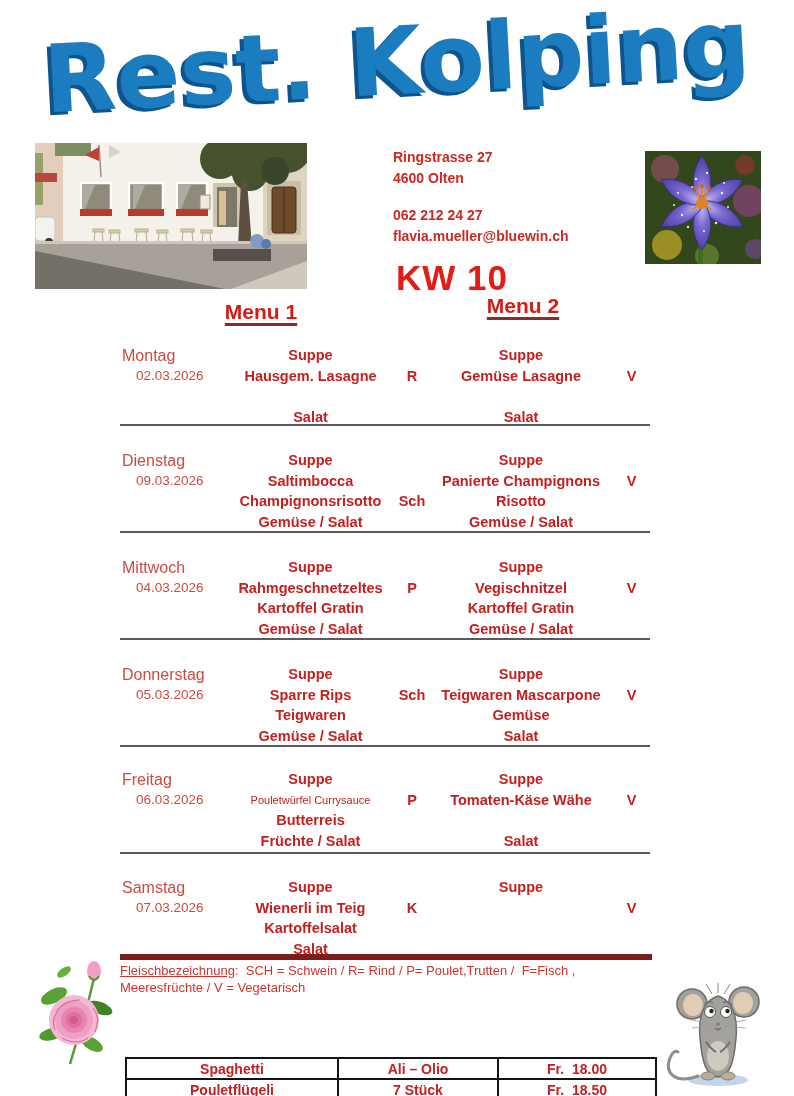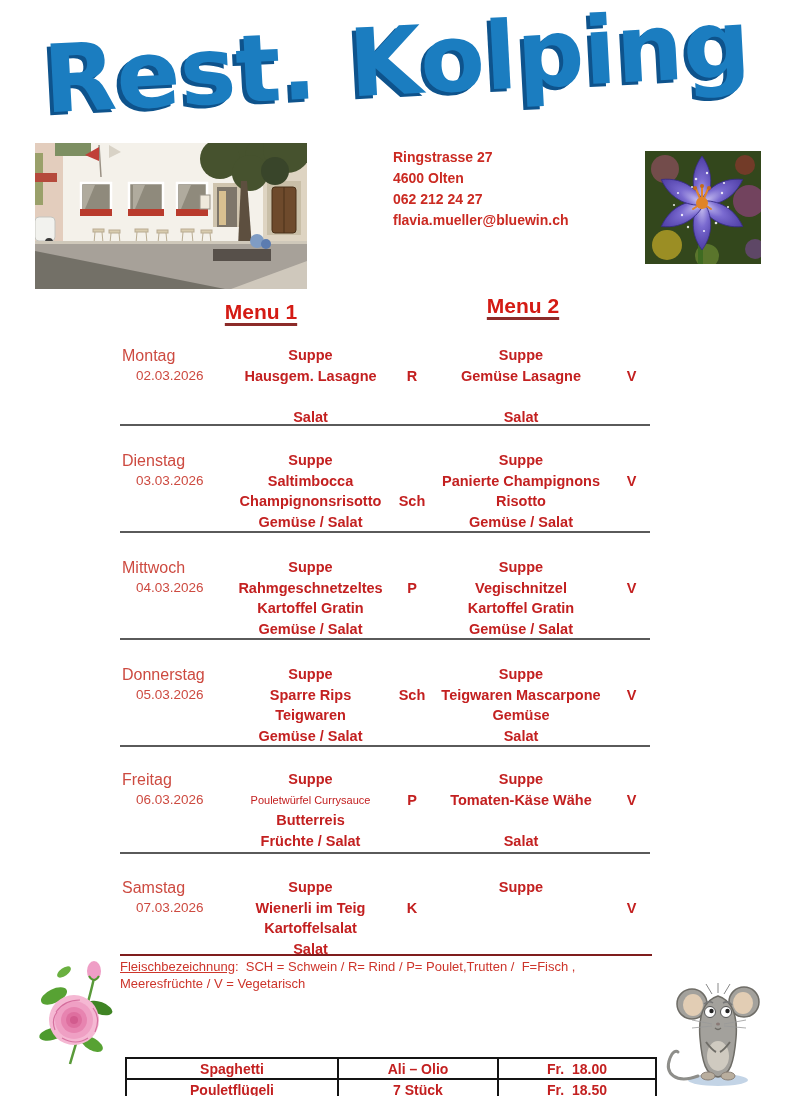--- a/index.html
+++ b/index.html
@@ -10,40 +10,40 @@
          font-family:"DejaVu Sans",sans-serif;font-weight:bold;font-size:94px;line-height:120px;
          color:#1b7dc0;white-space:nowrap;text-align:center;
          transform:rotate(-3deg);transform-origin:50% 60%;
          text-shadow:-4px 3px 0 #0e538c;}
   
   .photo{position:absolute;left:35px;top:143px;width:272px;height:146px;}
   .flowerimg{position:absolute;left:645px;top:151px;width:116px;height:113px;}
   
   .contact{position:absolute;left:393px;top:147px;font-size:14px;font-weight:bold;
            color:#cb2a22;line-height:21px;}
-  .contact .gap{}
+  .contact .gap{margin-top:16px;}
   
   .kw{position:absolute;left:396px;top:258px;font-size:35px;font-weight:bold;color:#e21d16;letter-spacing:1px;}
   .mhead{position:absolute;font-size:21px;font-weight:bold;color:#d41b14;width:130px;text-align:center;
          text-decoration:underline;text-decoration-color:#8c2b29;text-decoration-thickness:3px;text-underline-offset:4px;}
   .mh1{left:196px;top:300px;text-align:center;}
   .mh2{left:458px;top:294px;}
   
   .days{position:absolute;left:120px;top:345px;width:532px;height:615px;}
   .day{position:absolute;left:0;width:532px;display:grid;grid-template-columns:108px 165px 38px 180px 41px;}
   .d0{top:0}.d1{top:105px}.d2{top:212px}.d3{top:319px}.d4{top:424px}.d5{top:532px}
   .dn{font-size:16px;color:#cd4a40;line-height:21px;padding-left:2px;white-space:nowrap;}
   .dd{font-size:13.5px;color:#cd4a40;line-height:20px;padding-left:16px;white-space:nowrap;}
   .ln{height:20.5px;line-height:20.5px;font-size:14.5px;font-weight:bold;color:#c32020;
       text-align:center;white-space:nowrap;}
   .sm{font-size:11px;font-weight:normal;}
   .dv{position:absolute;left:0;width:530px;height:2px;background:#5a5a5a;}
   .v0{top:79px}.v1{top:186px}.v2{top:293px}.v3{top:400px}.v4{top:507px}
   
-  .legend{position:absolute;left:120px;top:954px;width:532px;border-top:2px solid #7f1d1d;
+  .legend{position:absolute;left:120px;top:954px;width:532px;border-top:6px solid #7f1d1d;
           padding-top:3px;font-size:13px;line-height:16.5px;color:#cd352b;white-space:pre-wrap;}
   .legend .u{text-decoration:underline;}
   
   .ptable{position:absolute;left:125px;top:1057px;border-collapse:collapse;}
   .ptable td{border:2px solid #141414;height:19px;text-align:center;font-weight:bold;
              color:#c32020;font-size:14px;padding:0;white-space:pre;}
   .ptable .c1{width:210px}.ptable .c2{width:158px}.ptable .c3{width:156px}
   
   .rose{position:absolute;left:30px;top:956px;width:98px;height:118px;}
   .mouse{position:absolute;left:662px;top:982px;width:112px;height:108px;}
@@ -178,20 +178,21 @@
         <line x1="0" y1="0" x2="-9" y2="6"></line>
           <line x1="0" y1="0" x2="9" y2="6"></line>
       </g>
       <circle cx="0" cy="0" r="6" fill="#e08428"></circle>
       <circle cx="-7" cy="-15" r="2" fill="#c46a1a"></circle>
         <circle cx="7" cy="-15" r="2" fill="#c46a1a"></circle>
         <circle cx="0" cy="-17" r="2" fill="#c46a1a"></circle>
     </g>
   </svg>
 
+  <div class="kw">KW 10</div>
   <div class="mhead mh1">Menu 1</div>
   <div class="mhead mh2">Menu 2</div>
 
   <div class="days">
 
     <div class="day d0">
       <div>
         <div class="dn">Montag</div>
         <div class="dd">02.03.2026</div>
       </div>
@@ -218,21 +219,21 @@
         <div class="ln">V</div>
         <div class="ln"></div>
         <div class="ln"></div>
       </div>
     </div>
     <div class="dv v0"></div>
 
     <div class="day d1">
       <div>
         <div class="dn">Dienstag</div>
-        <div class="dd">03.03.2026</div>
+        <div class="dd">09.03.2026</div>
       </div>
       <div>
         <div class="ln">Suppe</div>
         <div class="ln">Saltimbocca</div>
         <div class="ln">Champignonsrisotto</div>
         <div class="ln">Gemüse / Salat</div>
       </div>
       <div>
         <div class="ln"></div>
         <div class="ln"></div>

